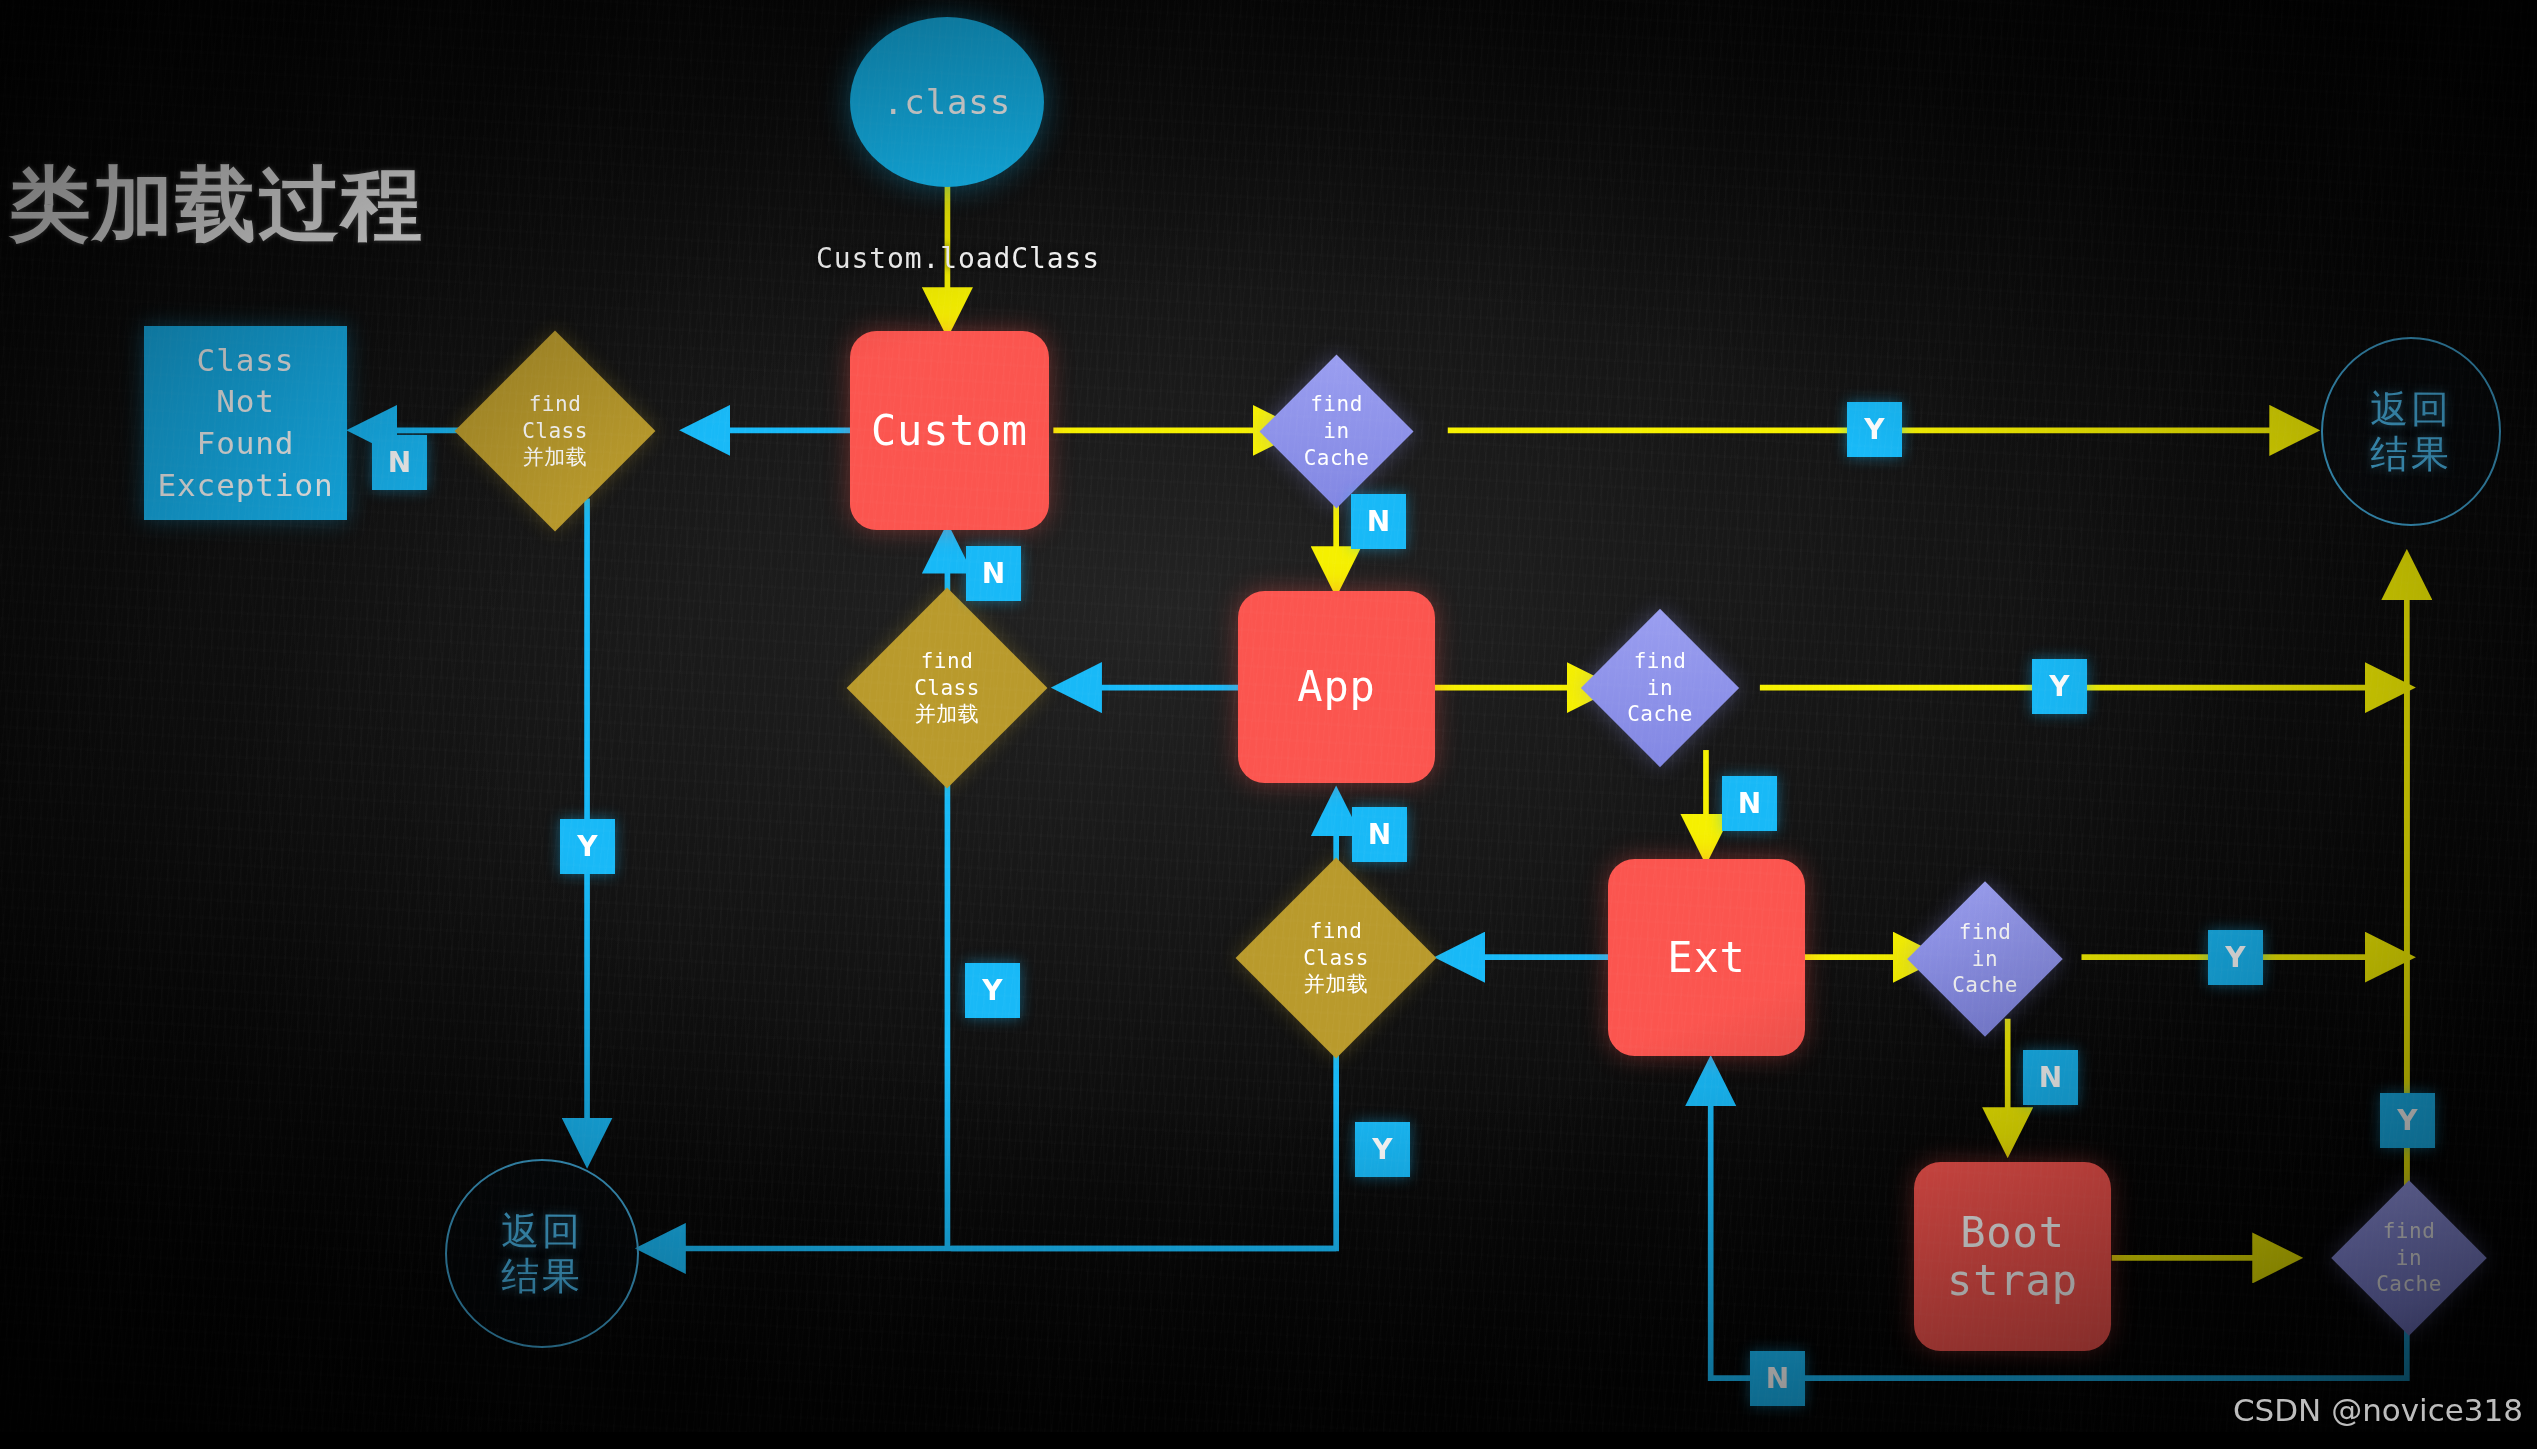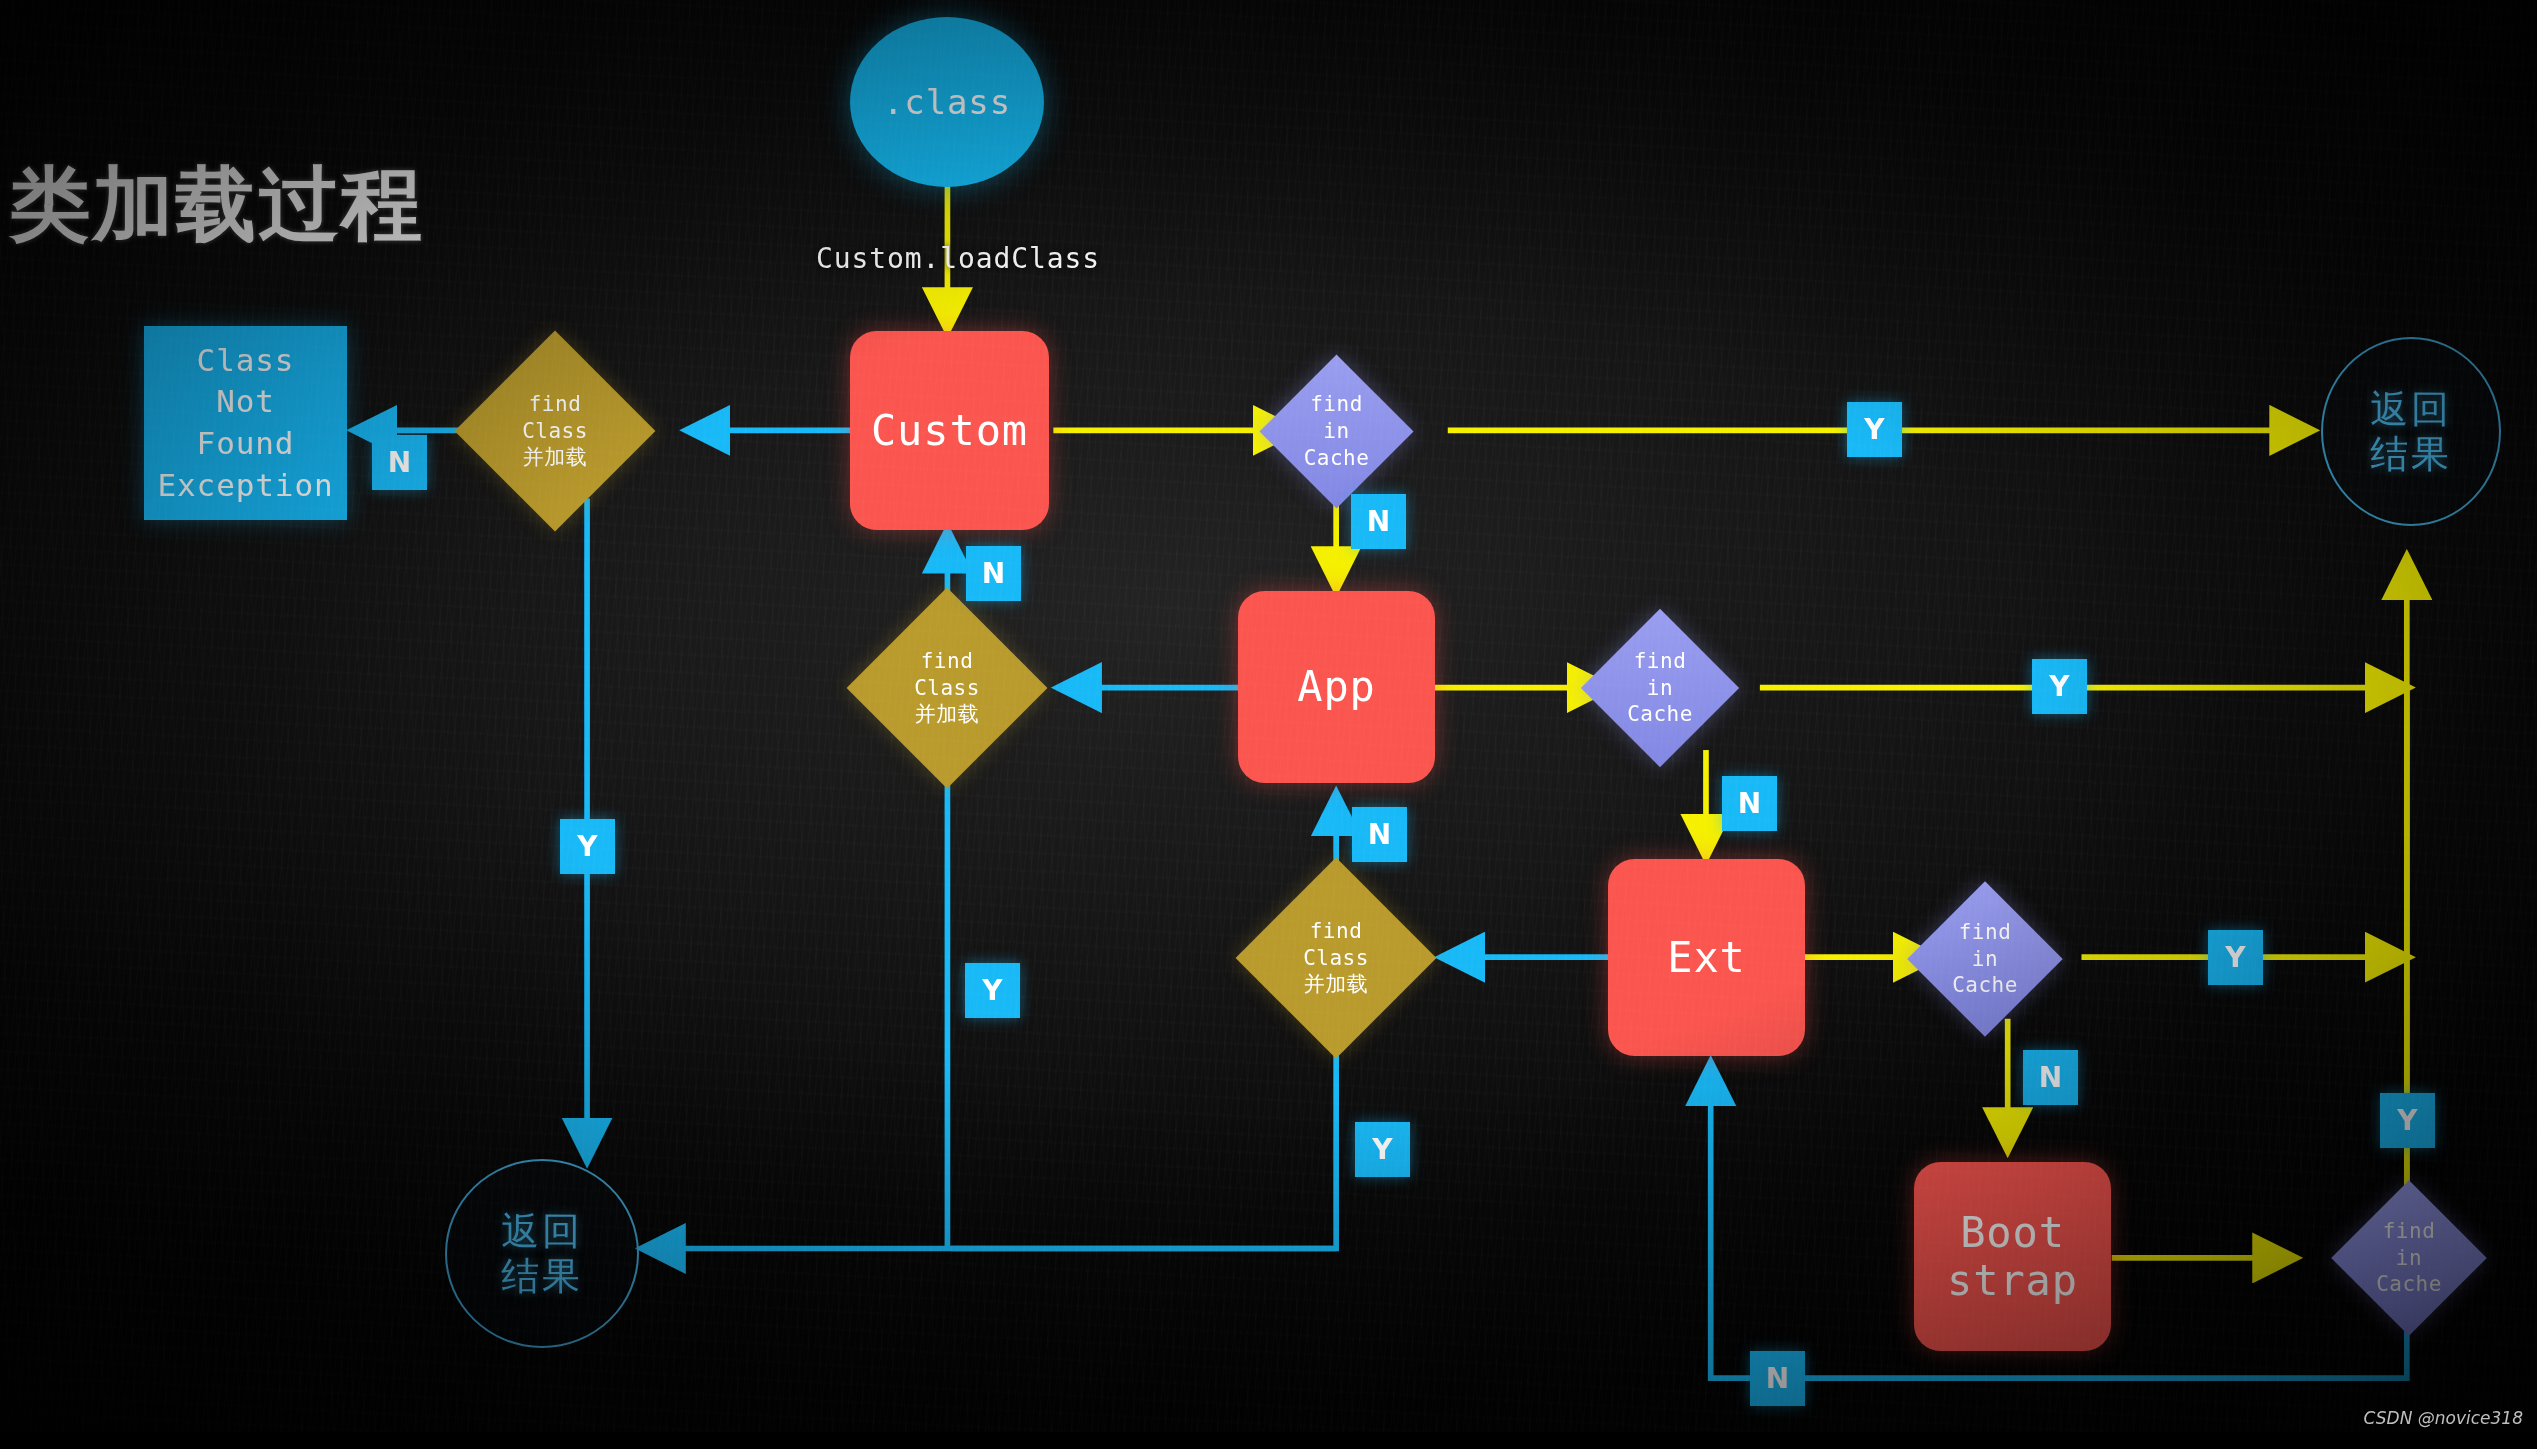--- a/index.html
+++ b/index.html
@@ -78,21 +78,21 @@
     font-size:28px;font-weight:600;
     box-shadow:0 0 13.2px rgba(24,185,247,.45);
   }
   .edge-label{
     position:absolute;color:#fff;font-size:28px;white-space:nowrap;
     font-family:"DejaVu Sans Mono","Liberation Mono",monospace;
     text-shadow:0 0 7.6px rgba(0,0,0,.9);letter-spacing:0.9px;
   }
   .watermark{
     position:absolute;right:15px;bottom:21px;color:#d8d8d8;opacity:.88;
-    font-family:"DejaVu Sans","Liberation Sans",sans-serif;font-size:17px;font-style:italic;
+    font-family:"DejaVu Sans","Liberation Sans",sans-serif;font-size:31px;
   }
   .cjk{font-family:"DejaVu Sans","Liberation Sans",sans-serif;}
 </style>
 </head>
 <body>
 
 <div id="stage">
 
   <svg id="edges" viewBox="0 0 2682 1532" xmlns="http://www.w3.org/2000/svg">
     <defs>

